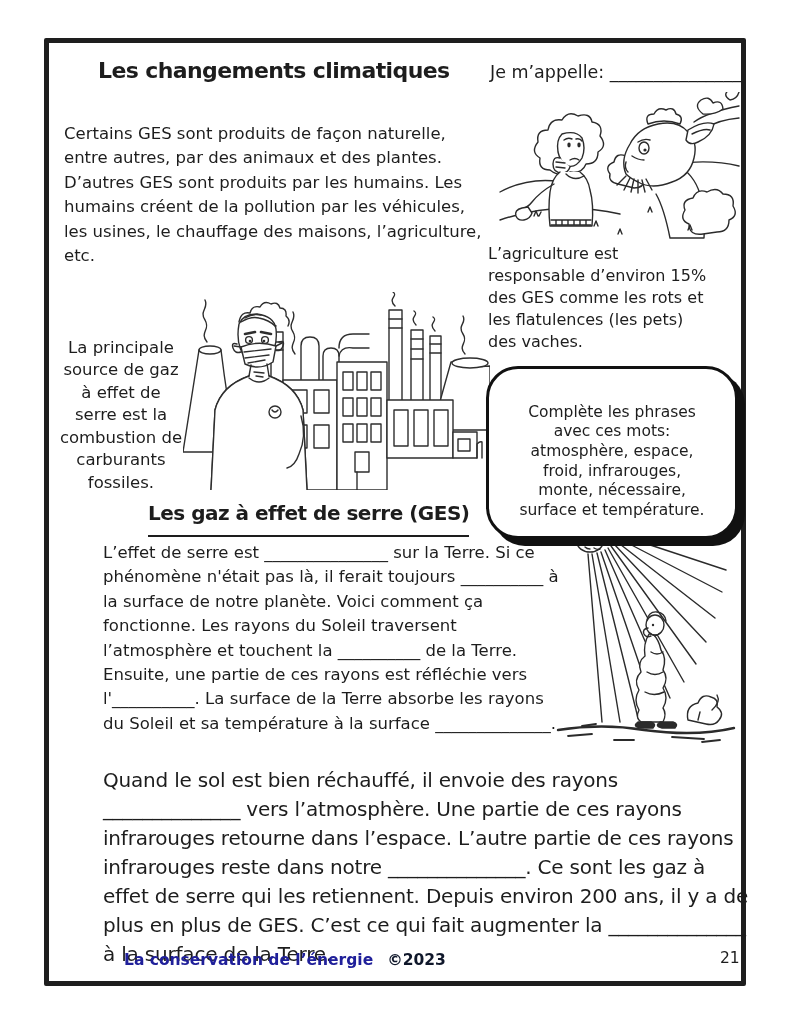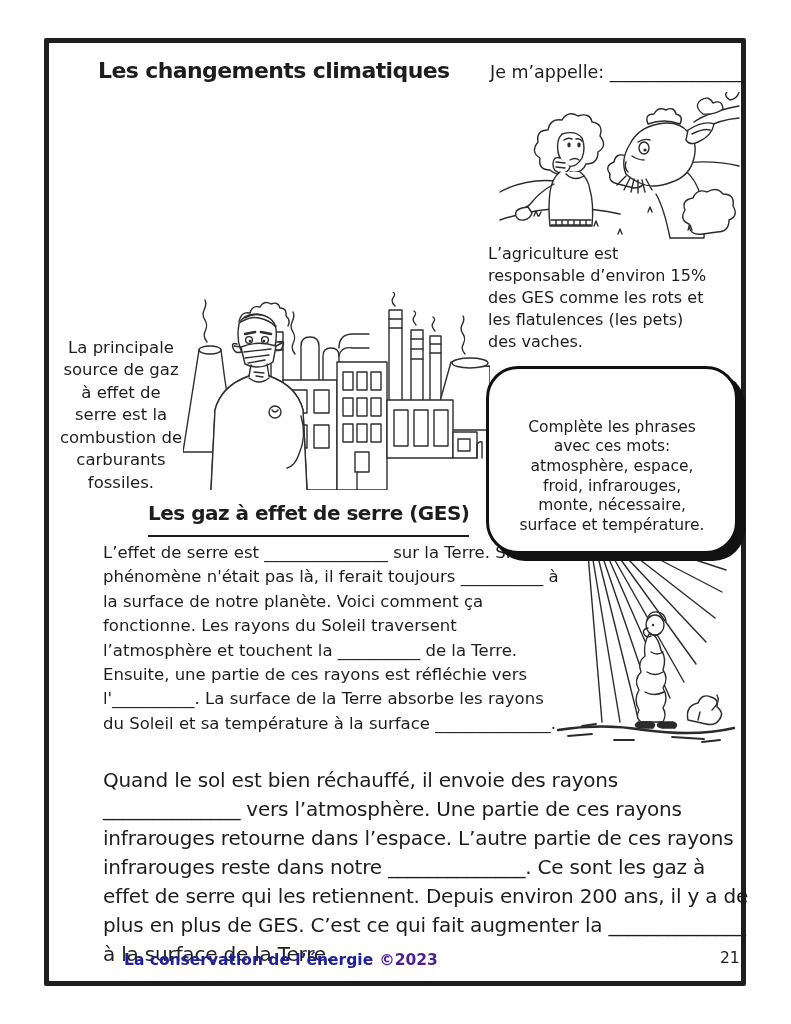--- a/index.html
+++ b/index.html
@@ -45,21 +45,21 @@
     left:46px; top:337px; width:150px;
     font-size:16.5px; line-height:1.36;
     text-align:center; white-space:pre-line;
   }
   .word-bank {
     left:486px; top:366px; width:252px;
     border:3.5px solid #111;
     border-radius:32px;
     box-shadow:7px 7px 0 #111;
     background:#fff;
-    padding:29px 8px 15px 8px;
+    padding:14px 8px 15px 8px;
     text-align:center;
     font-size:15.5px; line-height:1.27;
     white-space:pre-line;
     z-index:3;
   }
   .section-heading {
     left:148px; top:501px;
     font-size:20px; font-weight:800; letter-spacing:-0.5px;
     border-bottom:2.5px solid #1d1d1d; padding-bottom:10px;
   }
@@ -73,21 +73,21 @@
   }
   .heat-caption {
     left:556px; top:752px; width:178px;
     text-align:center; font-size:17.5px;
   }
   .footer-left {
     left:124px; top:951px;
     font-size:15.5px; font-weight:bold;
     color:#20209a;
   }
-  .footer-left .copyright { color:#4c1d95; margin-left:6px; }
+  .footer-left .copyright { color:#0f172a; margin-left:14px; }
   .footer-site {
     left:478px; top:949px;
     font-size:16.5px; font-weight:bold;
     color:#20209a; text-decoration:none;
   }
   .page-num {
     left:705px; top:949px;
     font-size:15.5px;
     margin-left:15px;
   }
@@ -100,20 +100,21 @@
 <div id="page">
   <div id="frame"></div>
 
   <div class="abs title comic">Les changements climatiques</div>
 
   <div class="abs name-line comic">
     <span>Je m’appelle:</span>
     <span>_______________</span>
   </div>
 
+  <div class="abs intro comic">Certains GES sont produits de façon naturelle, entre autres, par des animaux et des plantes. D’autres GES sont produits par les humains. Les humains créent de la pollution par les véhicules, les usines, le chauffage des maisons, l’agriculture, etc.</div>
 
   <div class="abs illus" style="left:498px; top:92px;">
     <svg width="242" height="150" viewBox="0 0 242 150">
       <g stroke="#2b2b2b" fill="none" stroke-width="1.4" stroke-linecap="round" stroke-linejoin="round">
         <path d="M2,100 Q35,82 75,92 M2,128 Q60,108 122,122"></path>
         <path d="M148,78 Q200,64 241,74"></path>
         <path d="M241,14 Q210,20 196,30 M241,26 Q220,28 208,36"></path>
         <path d="M205,22 q-10,-8 -2,-14 q8,-5 12,3 q9,-4 10,6 q-8,6 -20,5 z" fill="#fff"></path>
         <path d="M232,8 q-8,-5 -1,-10 q7,-4 10,2 q-2,7 -9,8 z" fill="#fff"></path>
         <path d="M120,92 q-10,-2 -8,-10 q-6,-8 4,-12 q2,-10 12,-6 q8,-6 14,2 q10,0 8,10 q6,8 -4,12 q0,8 -10,8 z" fill="#fff"></path>

